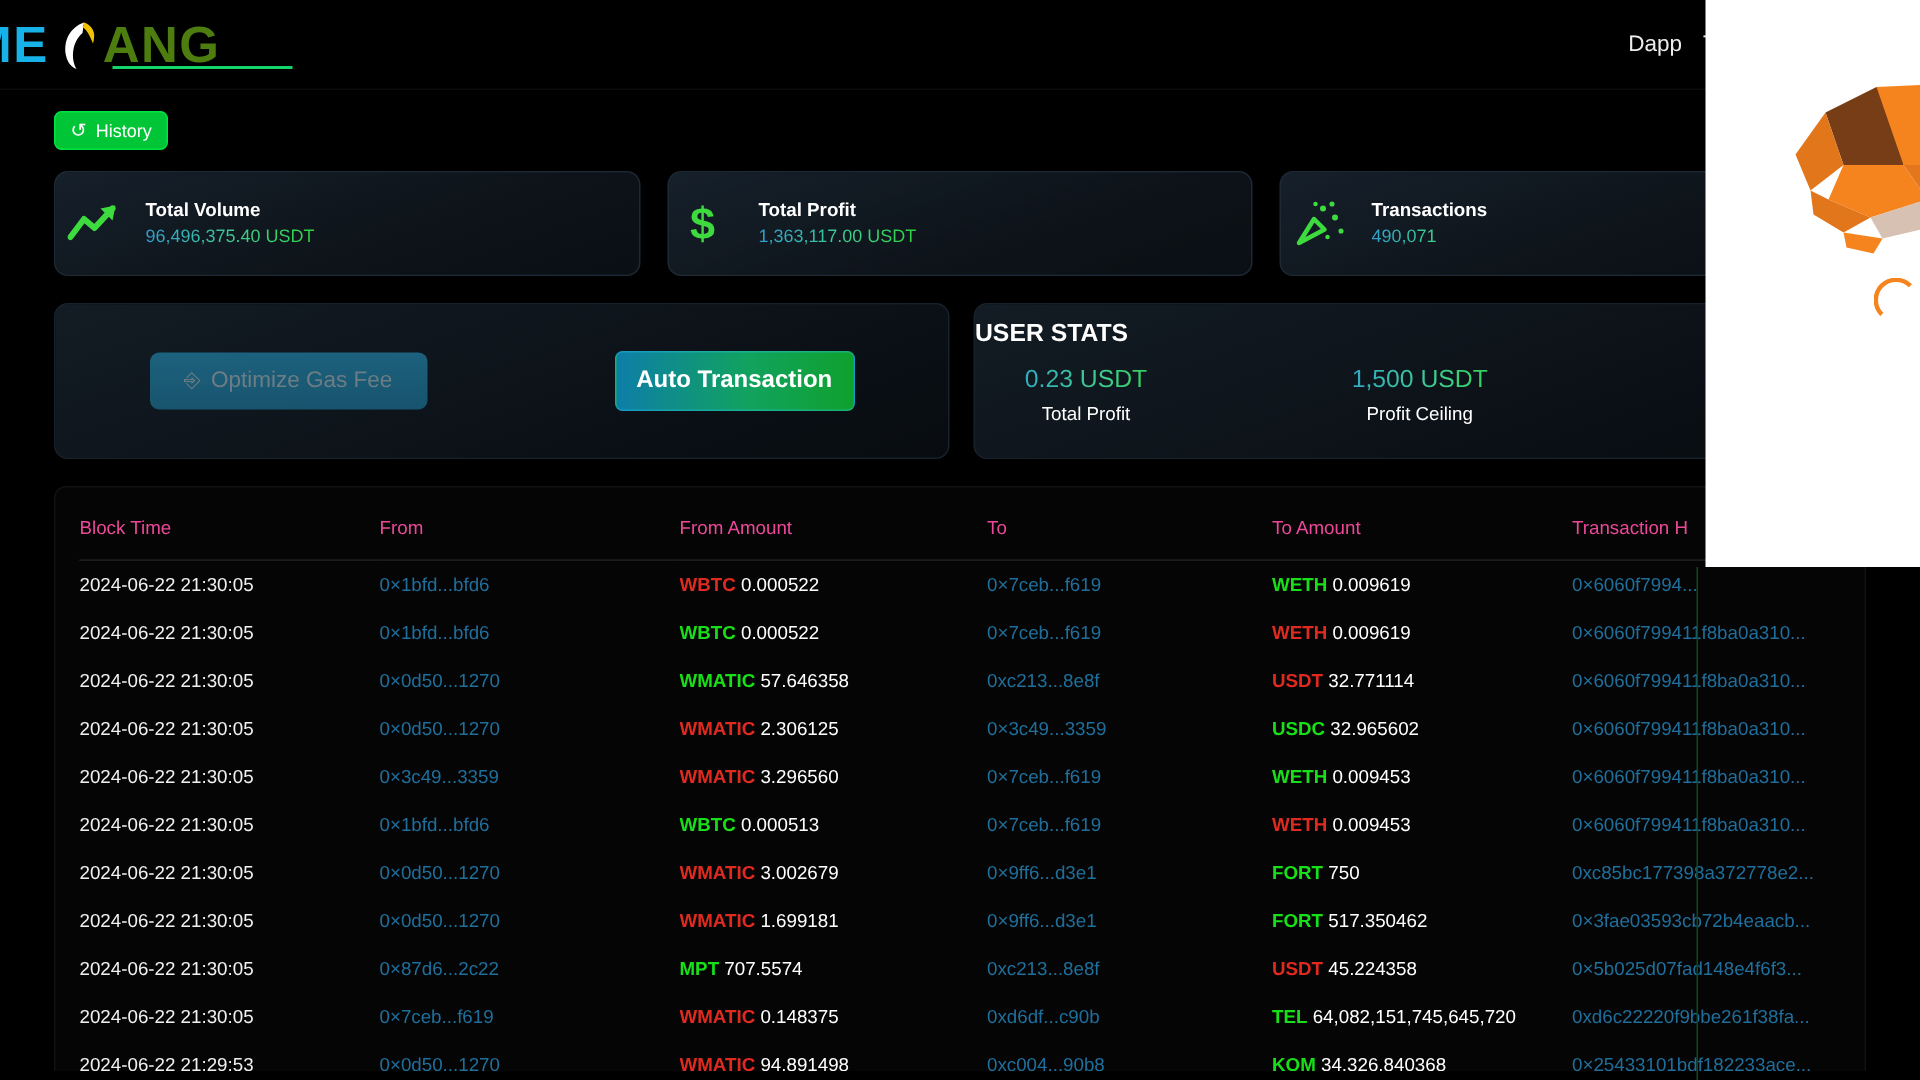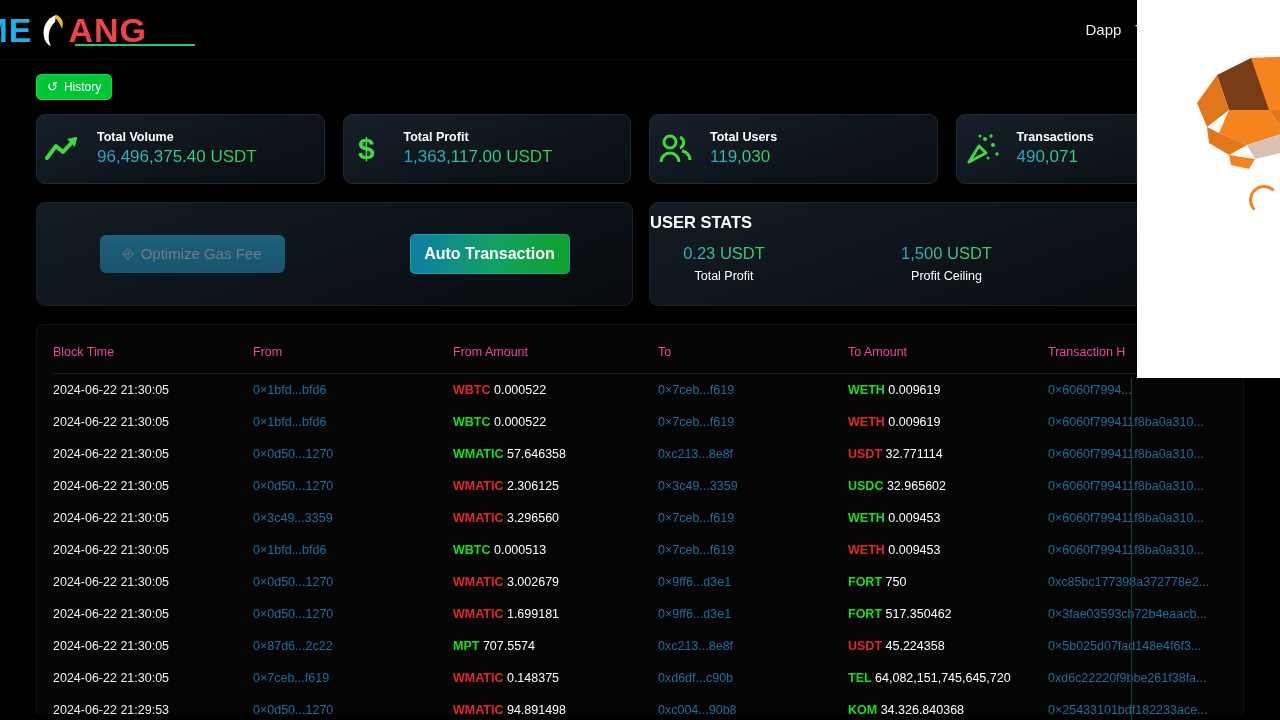--- a/index.html
+++ b/index.html
@@ -28,21 +28,21 @@
   }
   .logo-text {
     font-size: 34px;
     font-weight: bold;
     letter-spacing: 1px;
     line-height: 1;
     display: flex;
     align-items: center;
   }
   .logo-part-a { color: #16b2e8; }
-  .logo-part-c { color: #ef4444; }
+  .logo-part-c { color: #4d7c0f; }
   .boom {
     position: relative;
     width: 26px; height: 34px;
     margin: 0 4px 0 6px;
   }
   .boom svg { display:block; }
   .logo-underline {
     position: absolute;
     left: 75px; top: 44px;
     width: 120px; height: 2px;
@@ -86,21 +86,21 @@
     border-radius: 9px;
     background: linear-gradient(160deg, #16202b 0%, #0d1319 60%, #0a0f14 100%);
     border: 1px solid #1d2a36;
     display: flex; align-items: center;
     padding: 0 8px;
     gap: 16px;
   }
   .card-icon { width: 36px; height: 36px; flex: 0 0 36px; display:flex; align-items:center; justify-content:center; }
   .card-label { color: #ffffff; font-size: 12.5px; margin-bottom: 3px; font-weight: 600;}
   .card-value {
-    font-size: 17px;
+    font-size: 12px;
     background: linear-gradient(90deg, #2f9fd0 0%, #3dcf8f 55%, #2fd23f 100%);
     -webkit-background-clip: text;
     background-clip: text;
     color: transparent;
     white-space: nowrap;
   }
 
   
   .mid-row { display:flex; gap: 16px; margin-top: 18px; }
   .actions-panel {
@@ -283,34 +283,20 @@
           <svg width="30" height="34" viewBox="0 0 30 34">
             <text x="3" y="27" font-family="Liberation Sans, sans-serif" font-size="30" font-weight="bold" fill="#3ddb3d">$</text>
           </svg>
         </div>
         <div>
           <div class="card-label">Total Profit</div>
           <div class="card-value">1,363,117.00 USDT</div>
         </div>
       </div>
 
-      <div class="card">
-        <div class="card-icon">
-          <svg width="36" height="32" viewBox="0 0 36 32">
-            <circle cx="12" cy="9" r="6" fill="none" stroke="#3ddb3d" stroke-width="3"></circle>
-            <path d="M3 29 a9 9 0 0 1 18 0" fill="none" stroke="#3ddb3d" stroke-width="3"></path>
-            <path d="M22 4 a6 6 0 0 1 0 11" fill="none" stroke="#3ddb3d" stroke-width="3"></path>
-            <path d="M24 18 a9 9 0 0 1 8 9" fill="none" stroke="#3ddb3d" stroke-width="3"></path>
-          </svg>
-        </div>
-        <div>
-          <div class="card-label">Total Users</div>
-          <div class="card-value">119,030</div>
-        </div>
-      </div>
 
       <div class="card">
         <div class="card-icon">
           <svg width="34" height="32" viewBox="0 0 34 32">
             <path d="M3 29 L13 13 L20 20 Z" fill="none" stroke="#3ddb3d" stroke-width="3" stroke-linejoin="round"></path>
             <circle cx="19" cy="6" r="2" fill="#3ddb3d"></circle>
             <circle cx="27" cy="12" r="2" fill="#3ddb3d"></circle>
             <circle cx="25" cy="3" r="1.7" fill="#3ddb3d"></circle>
             <circle cx="31" cy="21" r="1.7" fill="#3ddb3d"></circle>
             <circle cx="14" cy="3" r="1.5" fill="#3ddb3d"></circle>

